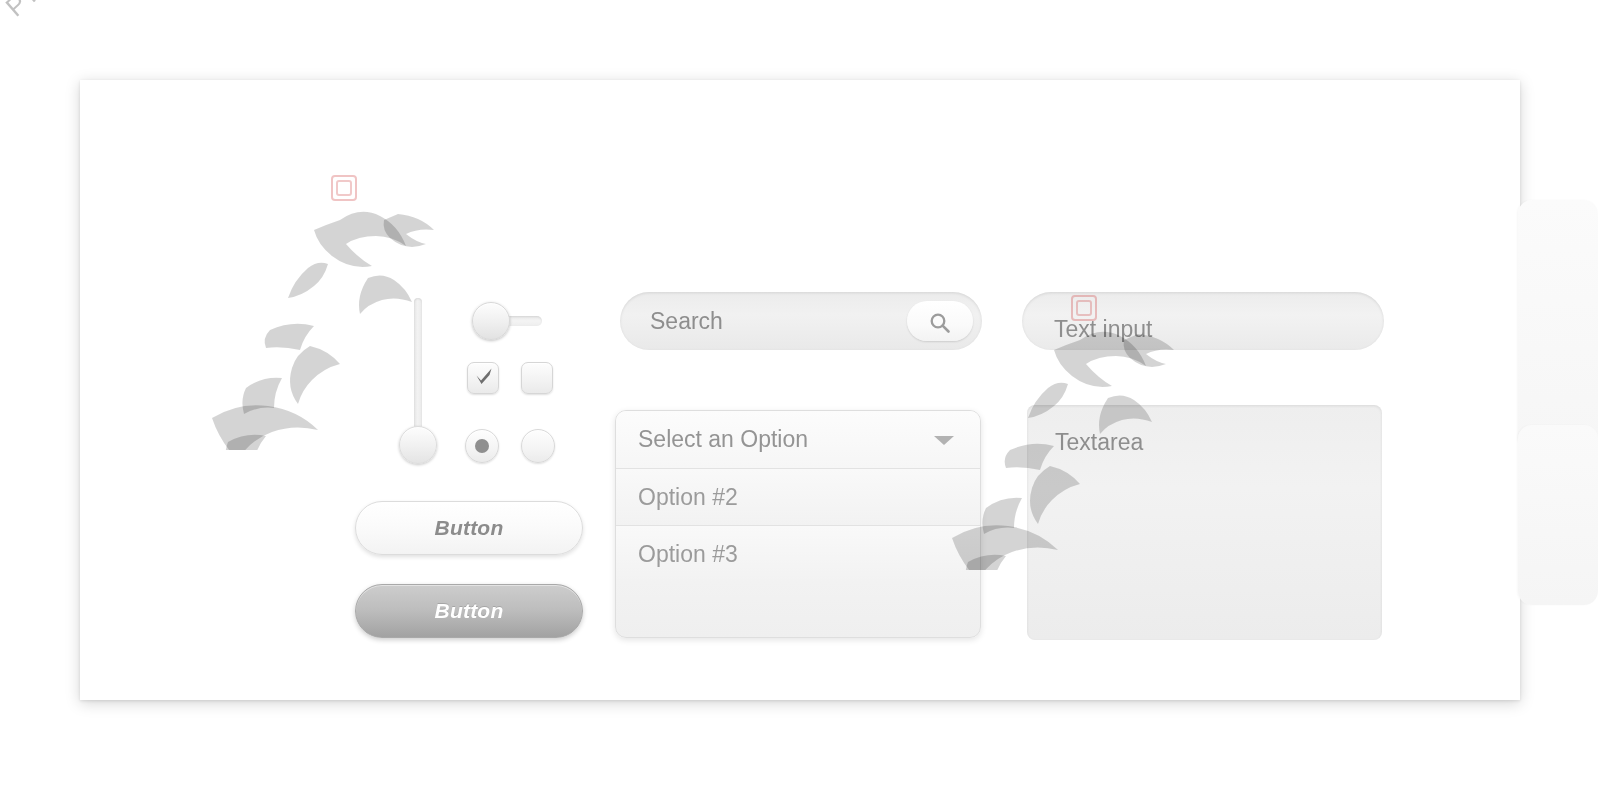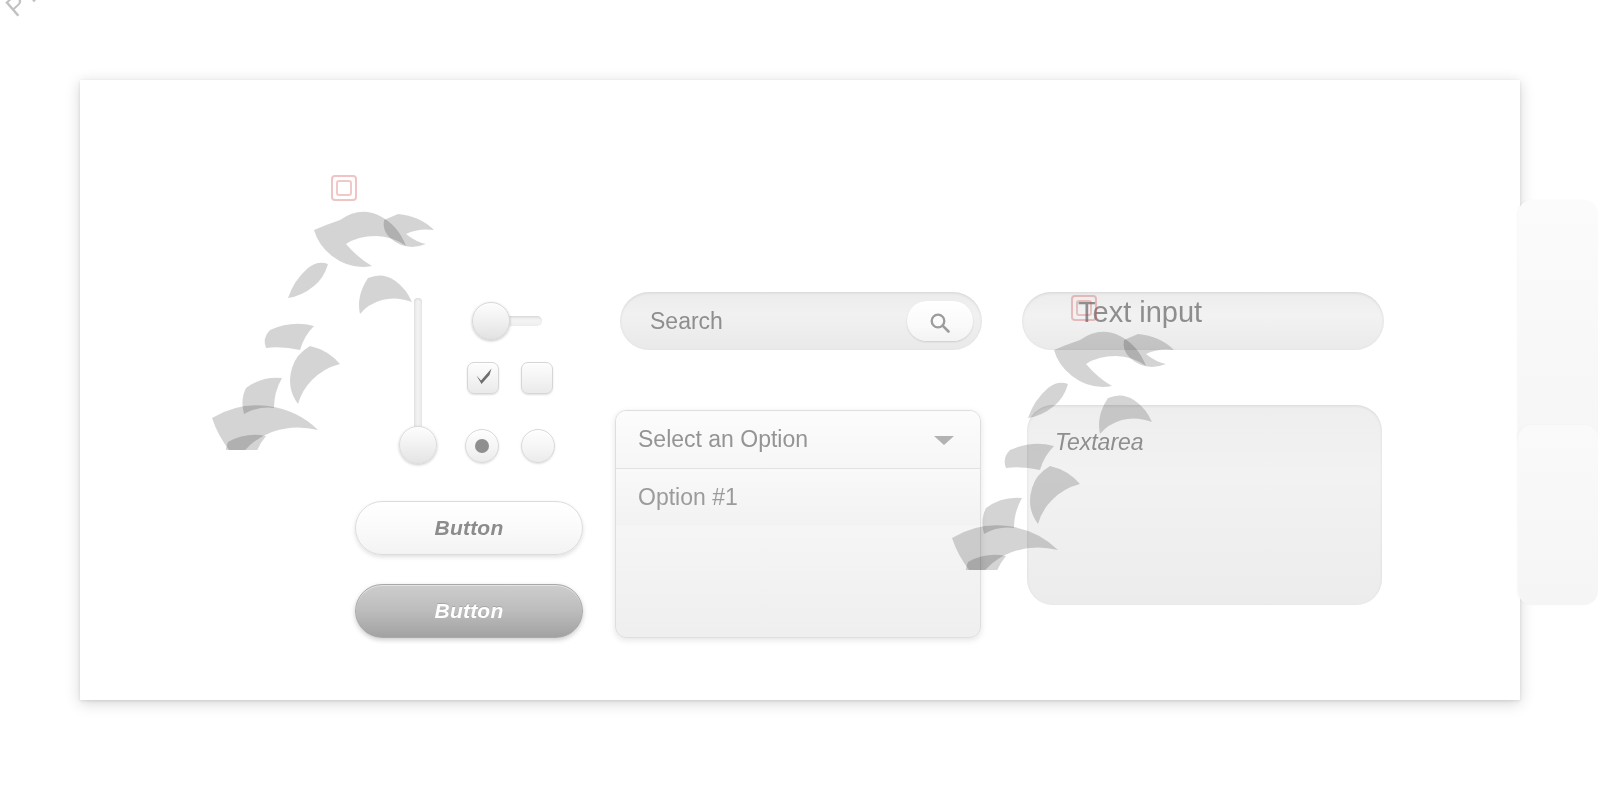--- a/index.html
+++ b/index.html
@@ -298,38 +298,36 @@
     height: 58px;
     border-radius: 29px;
     background: linear-gradient(180deg, #ececec 0%, #f2f2f2 40%, #eaeaea 100%);
     box-shadow: inset 0 1px 3px rgba(0,0,0,0.10), 0 1px 0 rgba(255,255,255,0.85);
     box-sizing: border-box;
     cursor: text;
   }
   #text-input-text {
     position: absolute;
     left: 32px;
-    top: 4px;
-    font-size: 29px;
+    top: 24px;
+    font-size: 23px;
     color: #8e8e8e;
-    margin-left: 24px;
   }
 
   #textarea-field {
     position: absolute;
     left: 947px;
     top: 325px;
     width: 355px;
-    height: 200px;
-    border-radius: 26px;
+    height: 235px;
+    border-radius: 8px;
     background: linear-gradient(180deg, #eeeeee 0%, #f2f2f2 35%, #ececec 100%);
     box-shadow: inset 0 1px 3px rgba(0,0,0,0.09), 0 1px 0 rgba(255,255,255,0.8);
     box-sizing: border-box;
     cursor: text;
-    font-style: italic;
   }
   #textarea-text {
     position: absolute;
     left: 28px;
     top: 24px;
     font-size: 23px;
     color: #8e8e8e;
   }
 
   
@@ -406,21 +404,24 @@
         </svg>
       </div>
     </div>
 
     <div id="select-wrap">
       <div id="select-header">
         <span class="label">Select an Option</span>
         <span id="chevron-down-icon"></span>
       </div>
       <div class="select-option">
-        <span class="label">Option #1</span>
+        <span class="label">Option #2</span>
+      </div>
+      <div class="select-option">
+        <span class="label">Option #3</span>
       </div>
     </div>
 
     <div id="text-input-field">
       <div id="text-input-text">Text input</div>
     </div>
 
     <div id="textarea-field">
       <div id="textarea-text">Textarea</div>
     </div>

